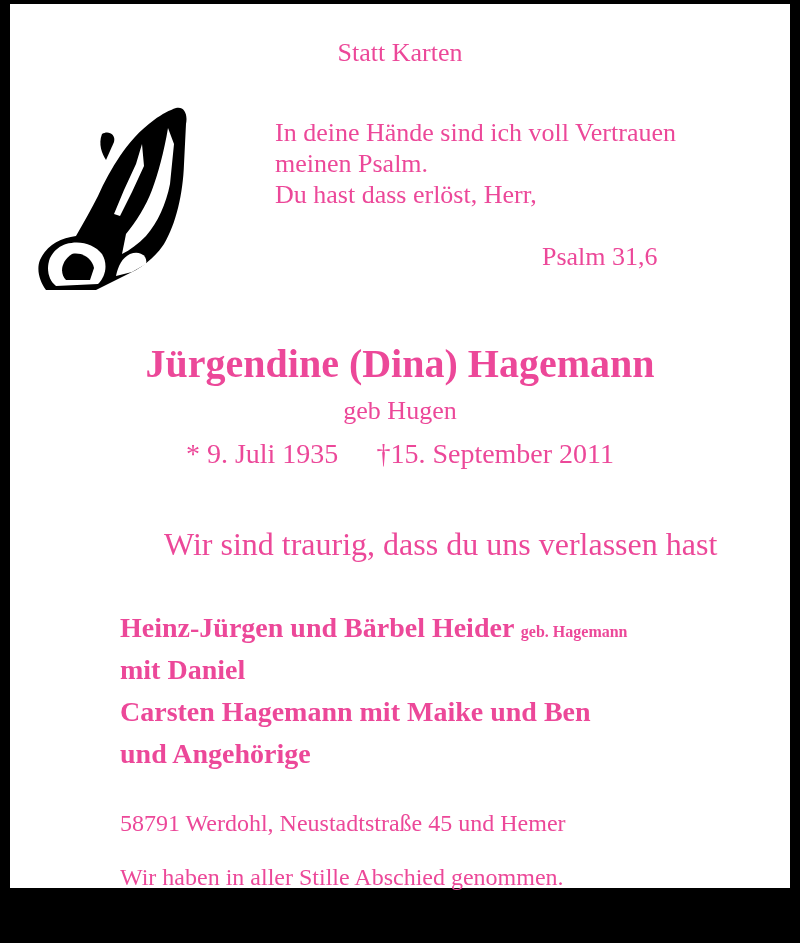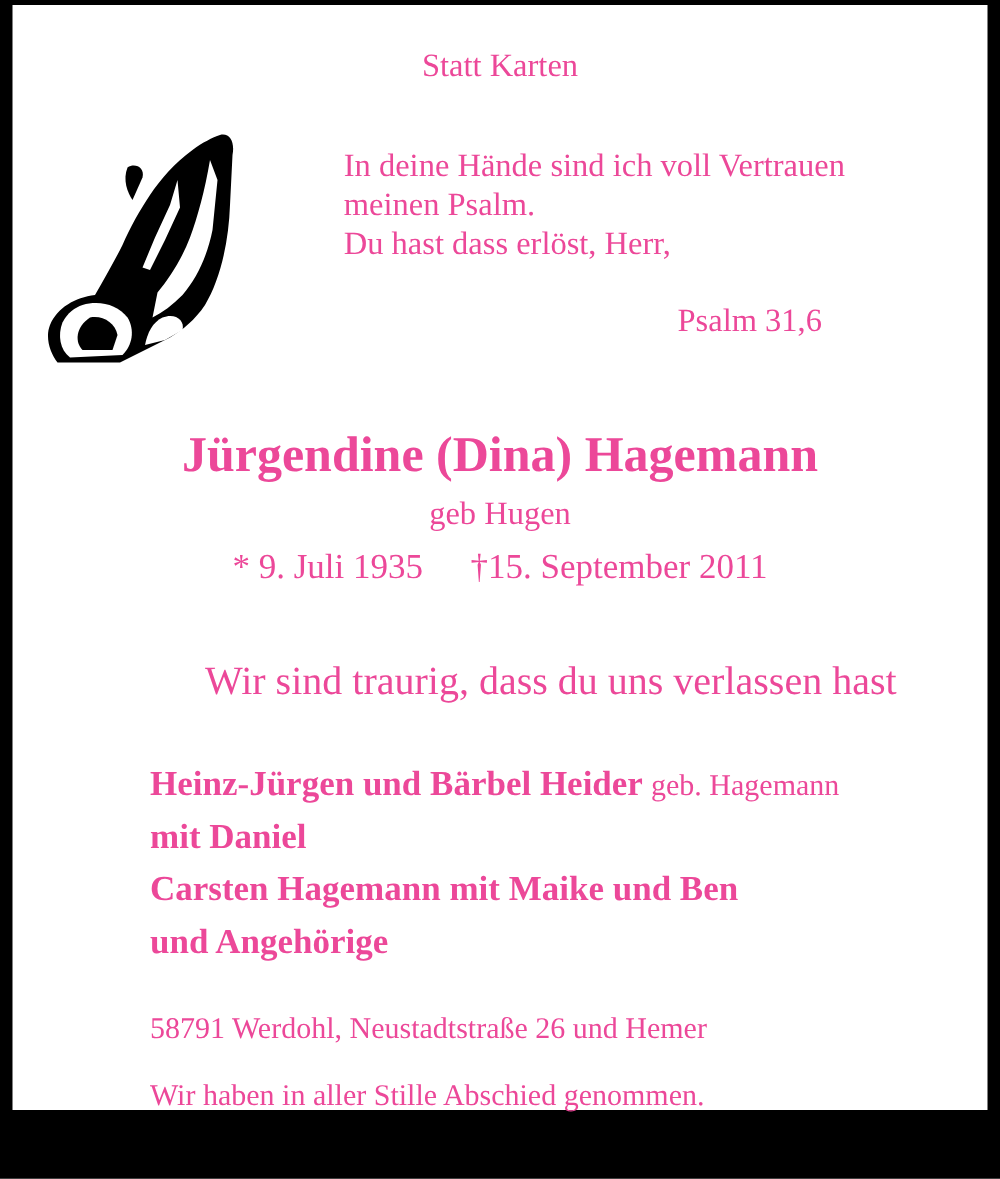--- a/index.html
+++ b/index.html
@@ -12,21 +12,21 @@
     .header { left: 0; width: 780px; top: 34px; text-align: center; font-size: 26px; }
     .hands { left: 26px; top: 100px; width: 152px; height: 188px; }
     .verse { left: 265px; top: 113px; font-size: 26px; line-height: 31px; }
     .psalm { left: 488px; top: 238px; font-size: 26px; margin-left: 44px; }
     .name { left: 0; width: 780px; top: 336px; text-align: center; font-size: 40px; font-weight: bold; }
     .maiden { left: 0; width: 780px; top: 392px; text-align: center; font-size: 26px; }
     .dates { left: 0; width: 780px; top: 434px; text-align: center; font-size: 28px; }
     .dates .sep { display: inline-block; width: 38px; }
     .mourn { left: 110px; top: 524px; font-size: 32px; line-height: 32px; margin-left: 44px; }
     .family { left: 110px; font-size: 28px; font-weight: bold; }
-    .family .geb { font-weight: normal; font-size: 24px; }
+    .family .geb { font-weight: bold; font-size: 16px; }
     .f1 { top: 608px; } .f2 { top: 650px; } .f3 { top: 692px; } .f4 { top: 734px; }
     .addr { left: 110px; top: 806px; font-size: 24px; }
     .closing { left: 110px; top: 860px; font-size: 24px; }
   </style>
 </head>
 <body>
 
 <div class="card">
   <div class="abs header">Statt Karten</div>
 
@@ -60,15 +60,15 @@
   </div>
 
   <div class="abs family f1">
     <span>Heinz-Jürgen und Bärbel Heider</span>
     <span class="geb">geb. Hagemann</span>
   </div>
   <div class="abs family f2">mit Daniel</div>
   <div class="abs family f4">und Angehörige</div>
   <div class="abs family f3">Carsten Hagemann mit Maike und Ben</div>
 
-  <div class="abs addr">58791 Werdohl, Neustadtstraße 26 und Hemer</div>
+  <div class="abs addr">58791 Werdohl, Neustadtstraße 45 und Hemer</div>
   <div class="abs closing">Wir haben in aller Stille Abschied genommen.</div>
 </div>
 
 </body></html>

